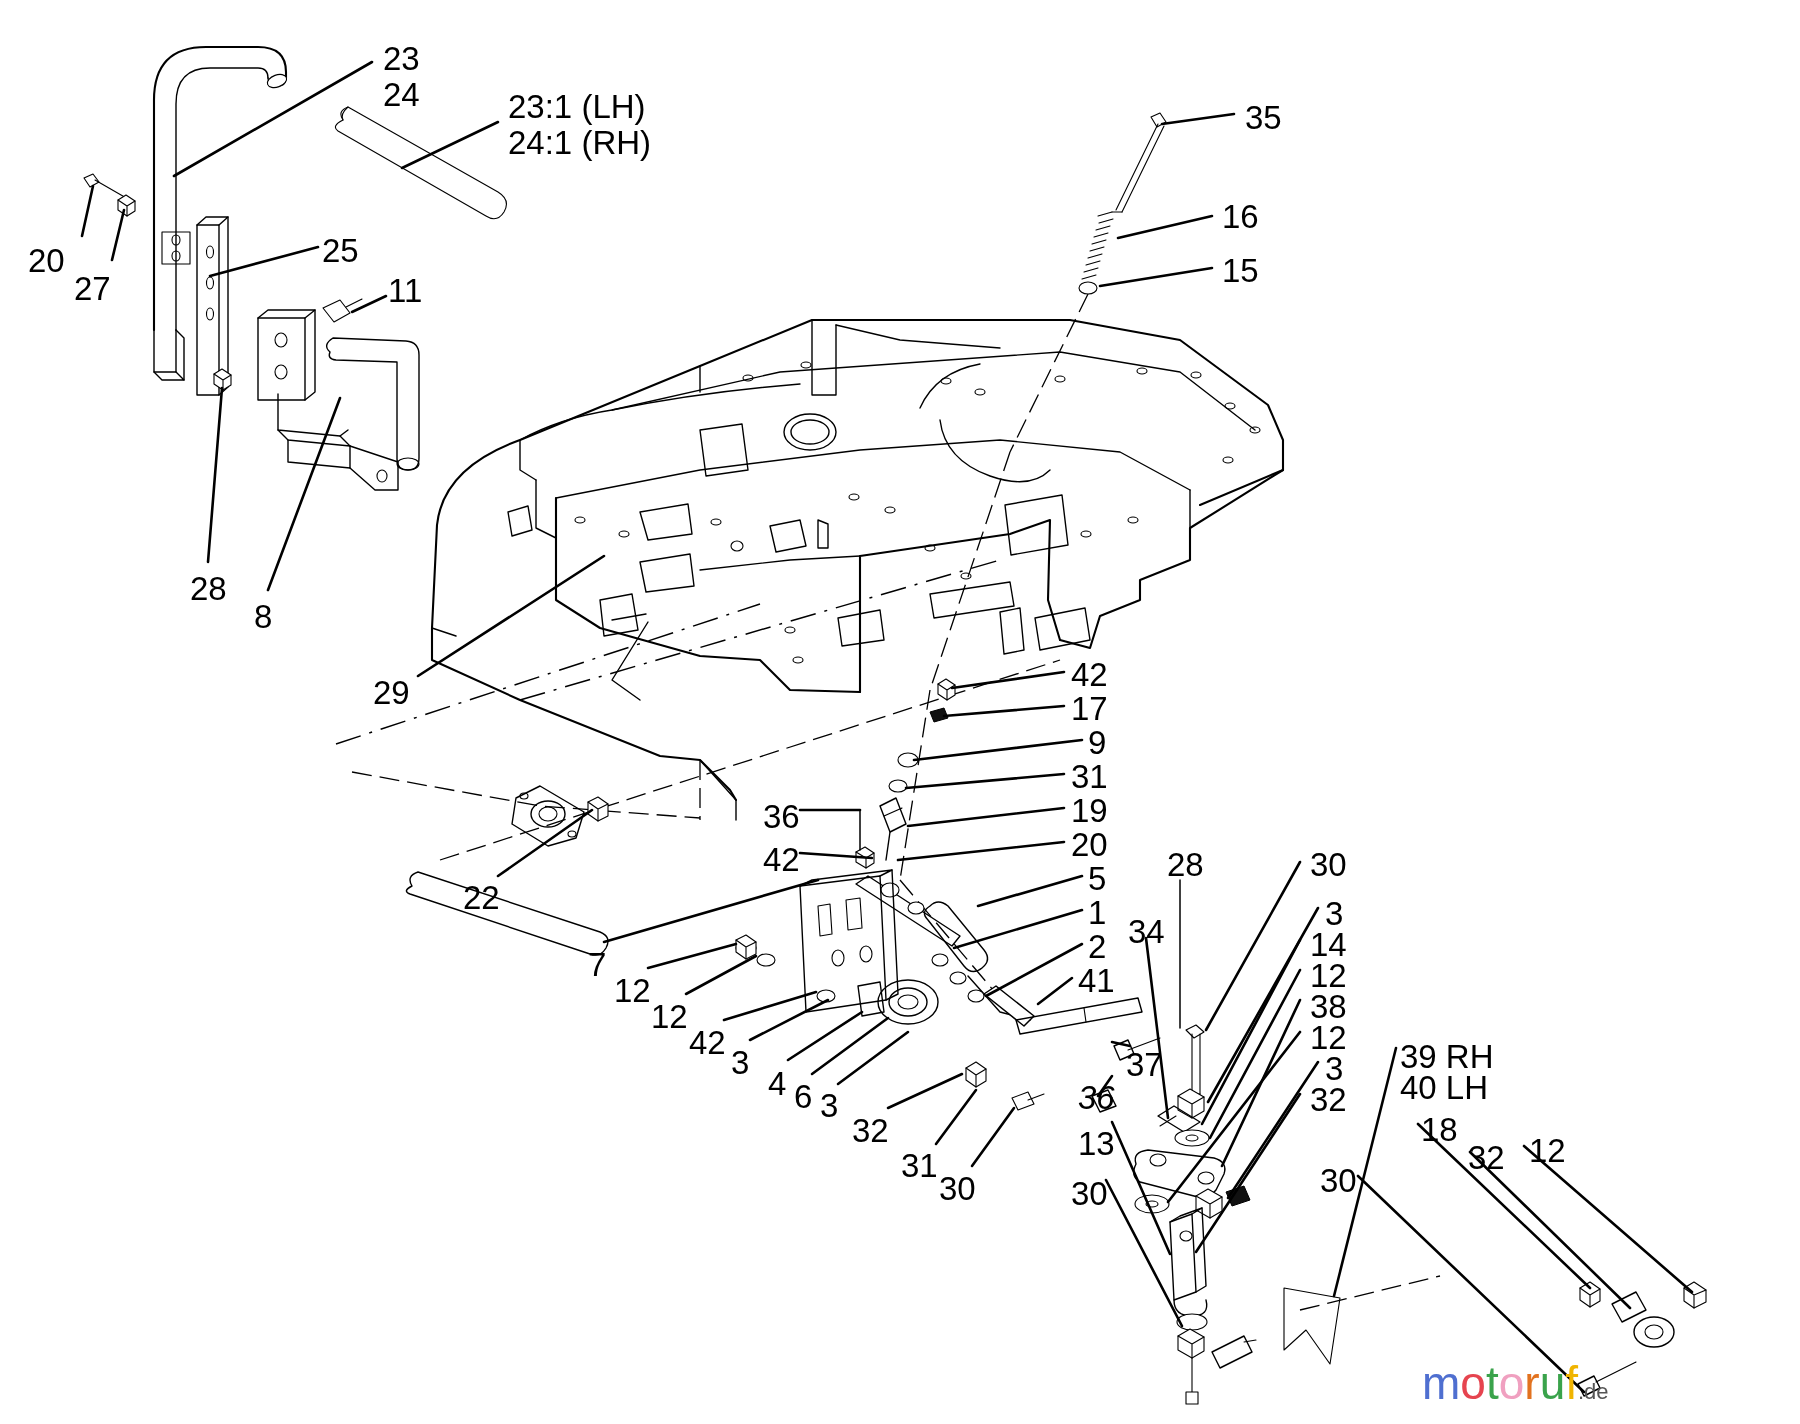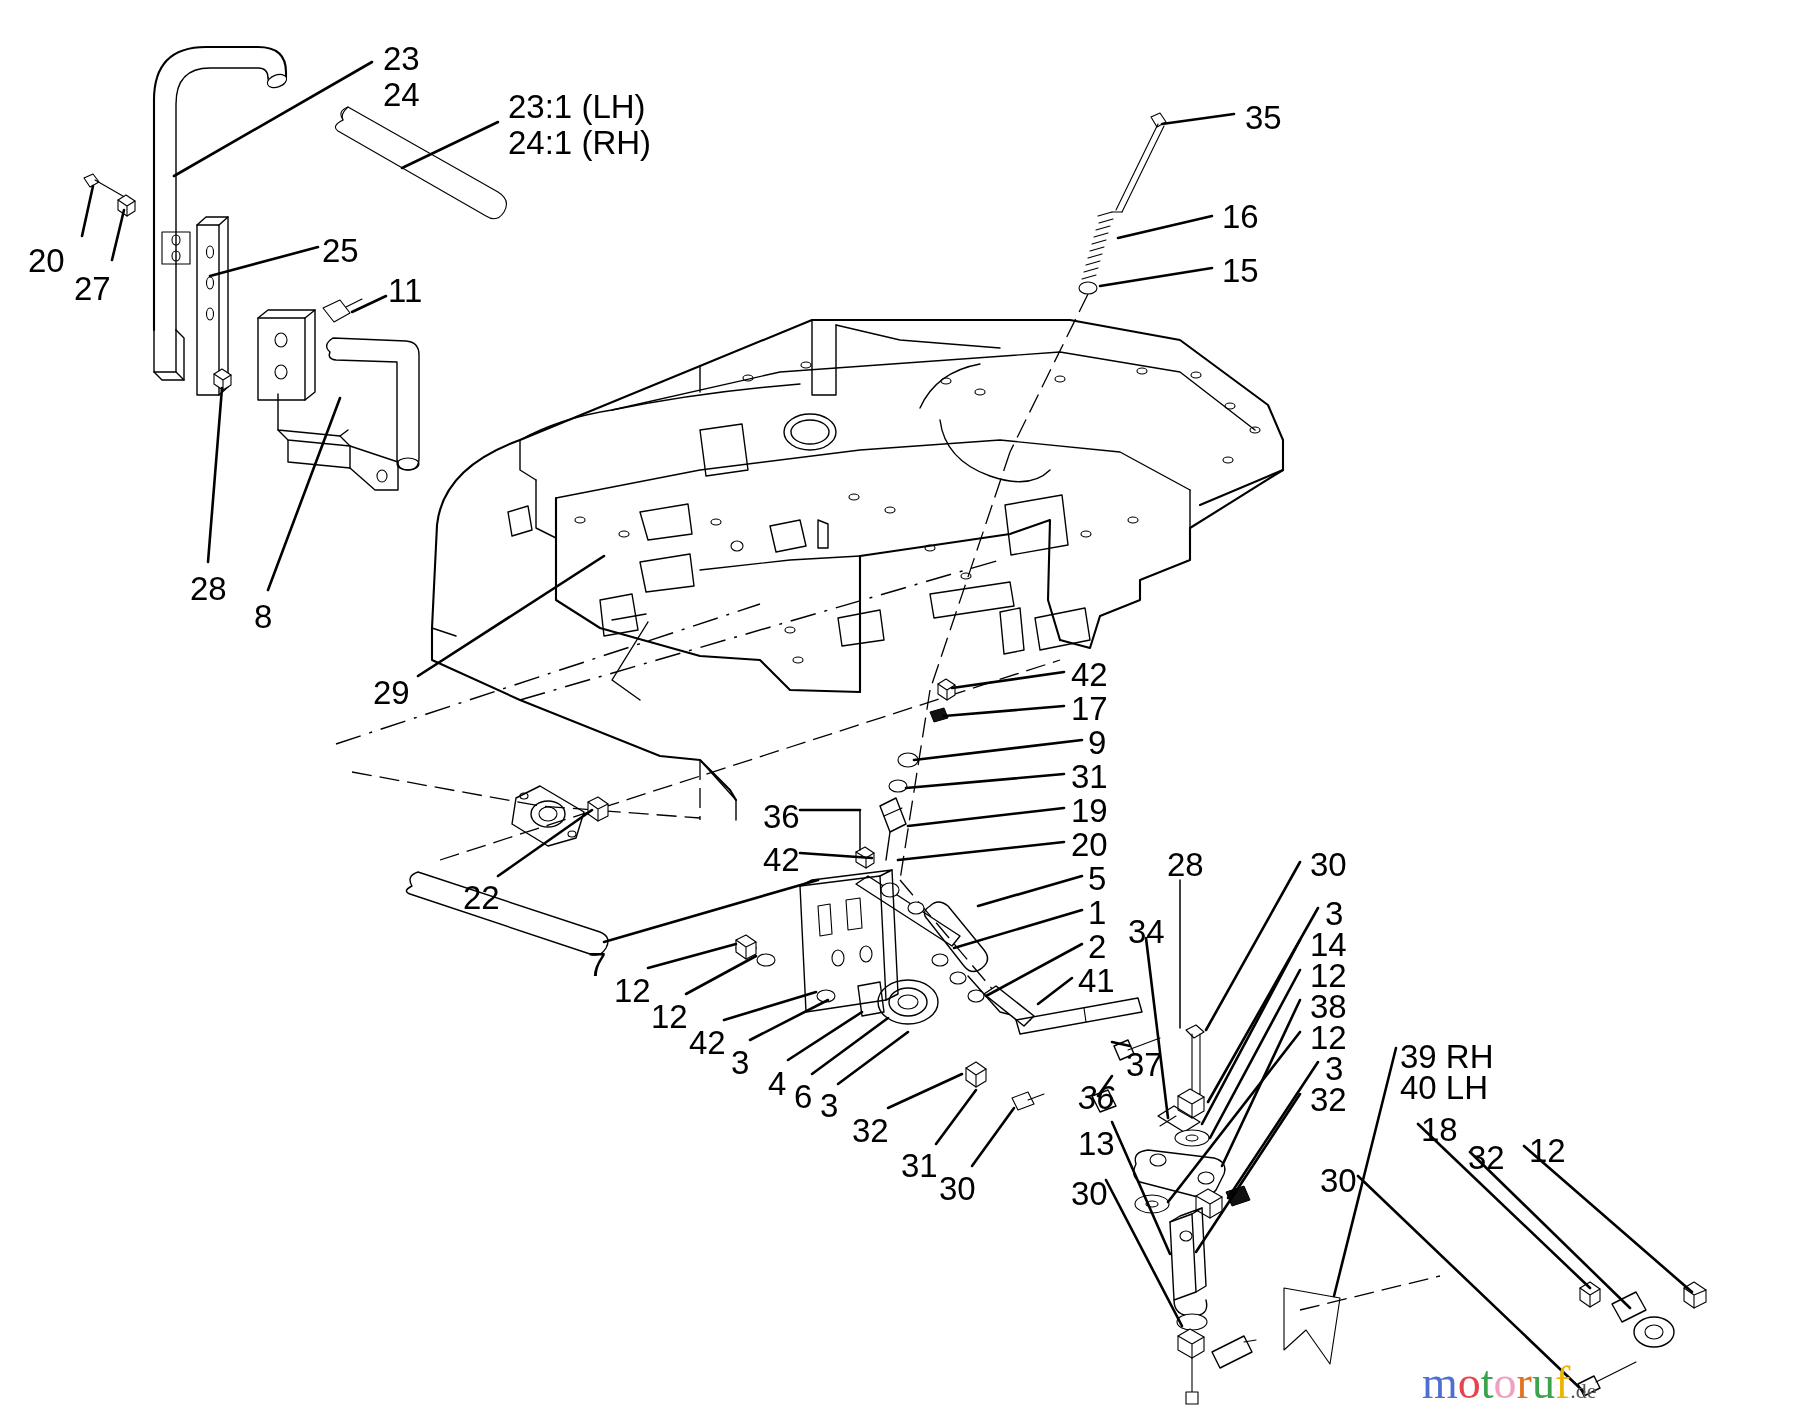--- a/index.html
+++ b/index.html
@@ -2,21 +2,21 @@
 <html><head>
 <meta charset="utf-8">
 <title>Parts Diagram</title>
 <style>
   html,body{margin:0;padding:0;background:#ffffff;}
   body{width:1800px;height:1424px;overflow:hidden;font-family:"Liberation Sans",sans-serif;}
   #sheet{position:relative;width:1560px;height:1424px;background:#fff;}
   #art{position:absolute;left:0;top:0;width:1800px;height:1424px;}
   .lbl{position:absolute;font-family:"Liberation Sans",sans-serif;font-size:33px;color:#000;
        line-height:1.04;white-space:pre;letter-spacing:0px;}
-  .wm{position:absolute;font-family:Liberation Serif, serif;font-size:46px;font-weight:400;
+  .wm{position:absolute;font-family:Liberation Sans, sans-serif;font-size:46px;font-weight:400;
       white-space:pre;line-height:1;}
   .wm span{display:inline-block;}
   .wm .de{font-size:22px;color:#555;}
 </style>
 </head>
 <body>
 
 <div id="sheet">
 
   <svg id="art" viewBox="0 0 1800 1424" xmlns="http://www.w3.org/2000/svg">

